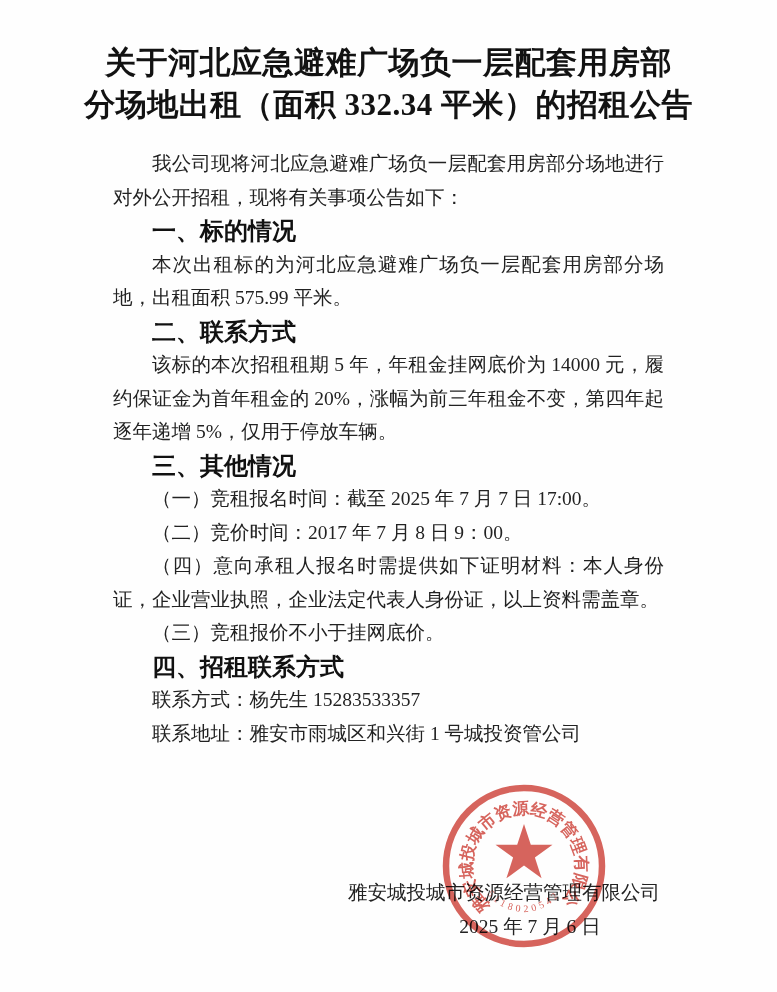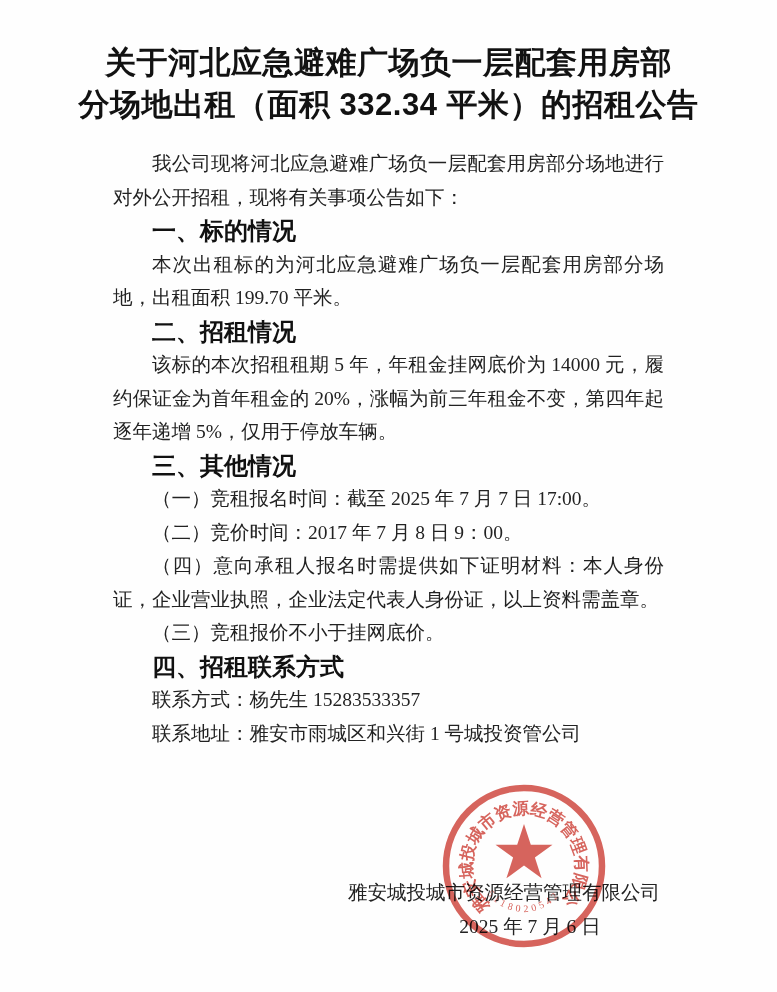--- a/index.html
+++ b/index.html
@@ -8,21 +8,21 @@
     width:777px; height:992px;
     margin:0 auto;
     background:#fefefe;
     overflow:hidden;
     color:#1f1f1f;
   }
   .title {
     margin:42px auto 0;
     width:640px;
     text-align:center;
-    font-family:Liberation Sans, sans-serif;
+    font-family:Liberation Serif, serif;
     font-weight:bold;
     font-size:31px;
     line-height:42px;
     color:#121212;
     letter-spacing:0.5px;
   }
   .body {
     margin:21px 113px 8px 113px;
     font-family:"Liberation Serif","DejaVu Serif",serif;
     font-size:19.5px;
@@ -71,23 +71,23 @@
 
   <div class="title">
     <div>关于河北应急避难广场负一层配套用房部</div>
     <div>分场地出租（面积 332.34 平米）的招租公告</div>
   </div>
 
   <div class="body">
     <p>我公司现将河北应急避难广场负一层配套用房部分场地进行对外公开招租，现将有关事项公告如下：</p>
 
     <h3>一、标的情况</h3>
-    <p>本次出租标的为河北应急避难广场负一层配套用房部分场地，出租面积 199.70 平米。</p>
+    <p>本次出租标的为河北应急避难广场负一层配套用房部分场地，出租面积 575.99 平米。</p>
 
-    <h3>二、招租情况</h3>
+    <h3>二、联系方式</h3>
     <p>该标的本次招租租期 5 年，年租金挂网底价为 14000 元，履约保证金为首年租金的 20%，涨幅为前三年租金不变，第四年起逐年递增 5%，仅用于停放车辆。</p>
 
     <h3>三、其他情况</h3>
     <p>（一）竞租报名时间：截至 2025 年 7 月 7 日 17:00。</p>
     <p>（二）竞价时间：2017 年 7 月 8 日 9：00。</p>
     <p>（四）意向承租人报名时需提供如下证明材料：本人身份证，企业营业执照，企业法定代表人身份证，以上资料需盖章。</p>
     <p>（三）竞租报价不小于挂网底价。</p>
 
     <h3>四、招租联系方式</h3>
     <p>联系方式：杨先生 15283533357</p>

